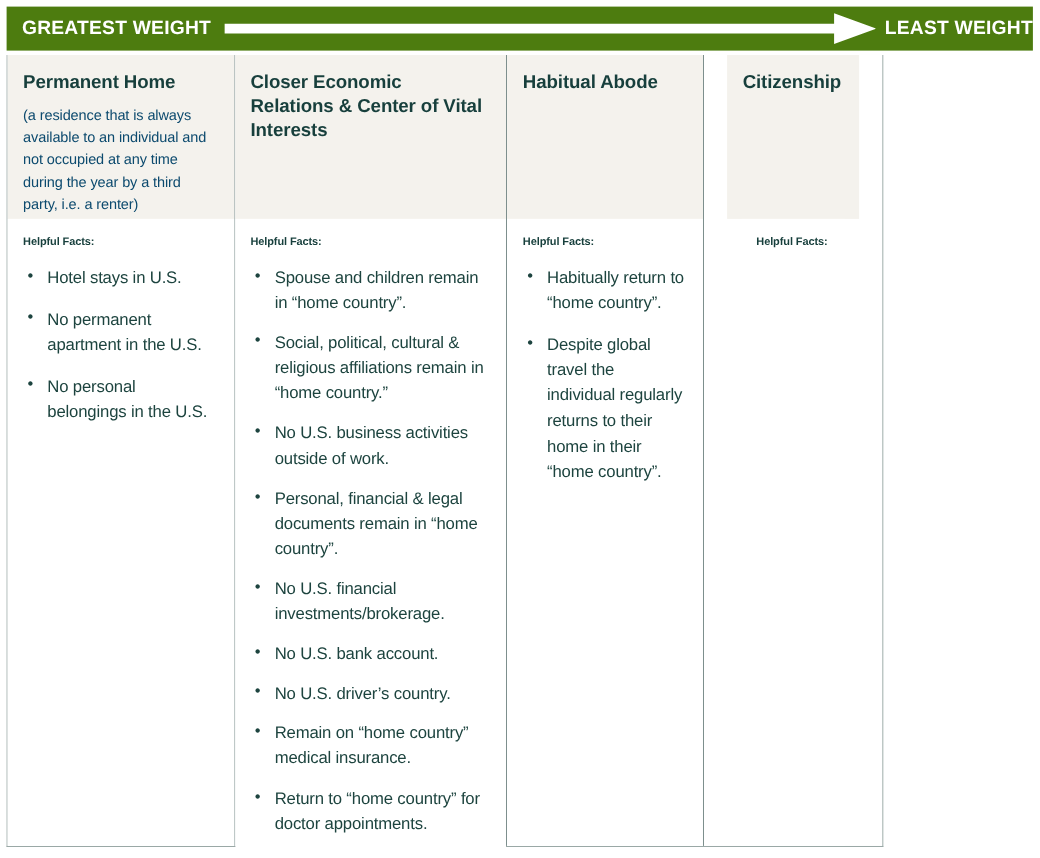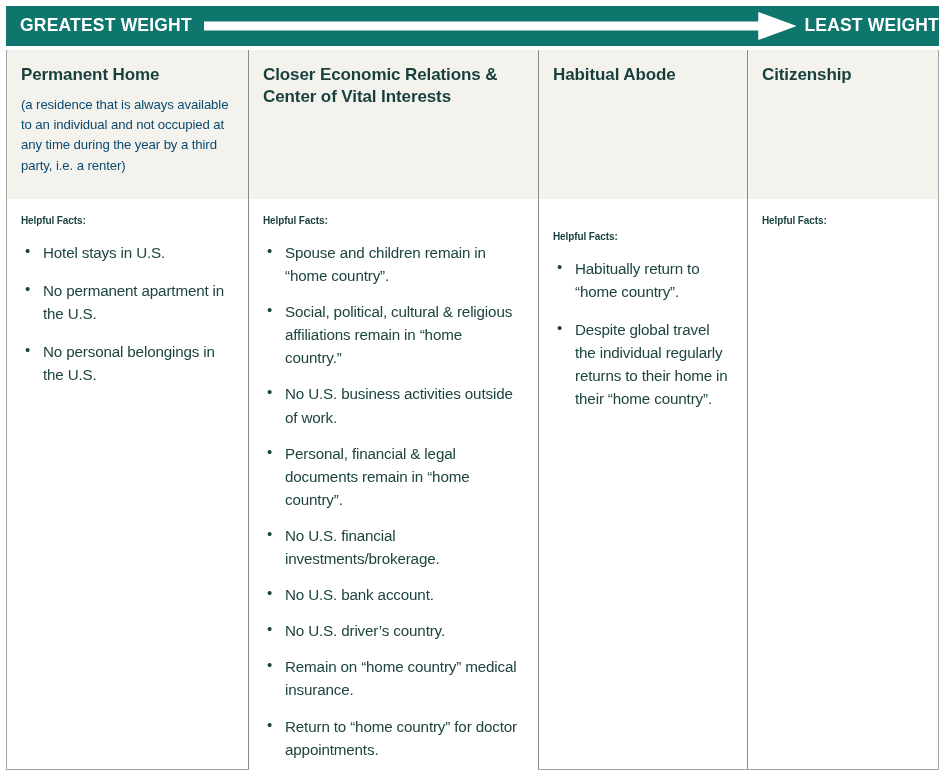--- a/index.html
+++ b/index.html
@@ -22,21 +22,21 @@
     overflow: hidden;
   }
 
   
   .weight-banner {
     position: absolute;
     left: 6px;
     top: 6px;
     width: 933px;
     height: 40px;
-    background: #0f766e;
+    background: #4d7c0f;
     display: flex;
     align-items: center;
     box-sizing: border-box;
   }
 
   .weight-label {
     color: #ffffff;
     font-size: 17.5px;
     font-weight: bold;
     letter-spacing: 0.2px;
@@ -60,42 +60,42 @@
     width: 100%;
     height: 40px;
     display: block;
   }
 
   
   .matrix {
     position: absolute;
     left: 6px;
     top: 50px;
-    width: 933px;
+    width: 797px;
     height: 720px;
     border: 1px solid #9aa8a6;
     border-top: none;
     box-sizing: border-box;
     display: flex;
   }
 
   .col {
     position: relative;
     box-sizing: border-box;
     border-right: 1px solid #7d8f8d;
     display: flex;
     flex-direction: column;
     background: #ffffff;
   }
   .col:last-child { border-right: none; }
 
   .col-1 { width: 242px; }
   .col-2 { width: 290px; }
-  .col-3 { width: 209px; gap: 16px; }
-  .col-4 { width: 190px; }
+  .col-3 { width: 209px; }
+  .col-4 { width: 190px; align-items: center; }
 
   .col-head {
     background: #f4f2ed;
     height: 149px;
     box-sizing: border-box;
     padding: 14px 16px 0 14px;
     flex: 0 0 auto;
   }
 
   .col-title {

